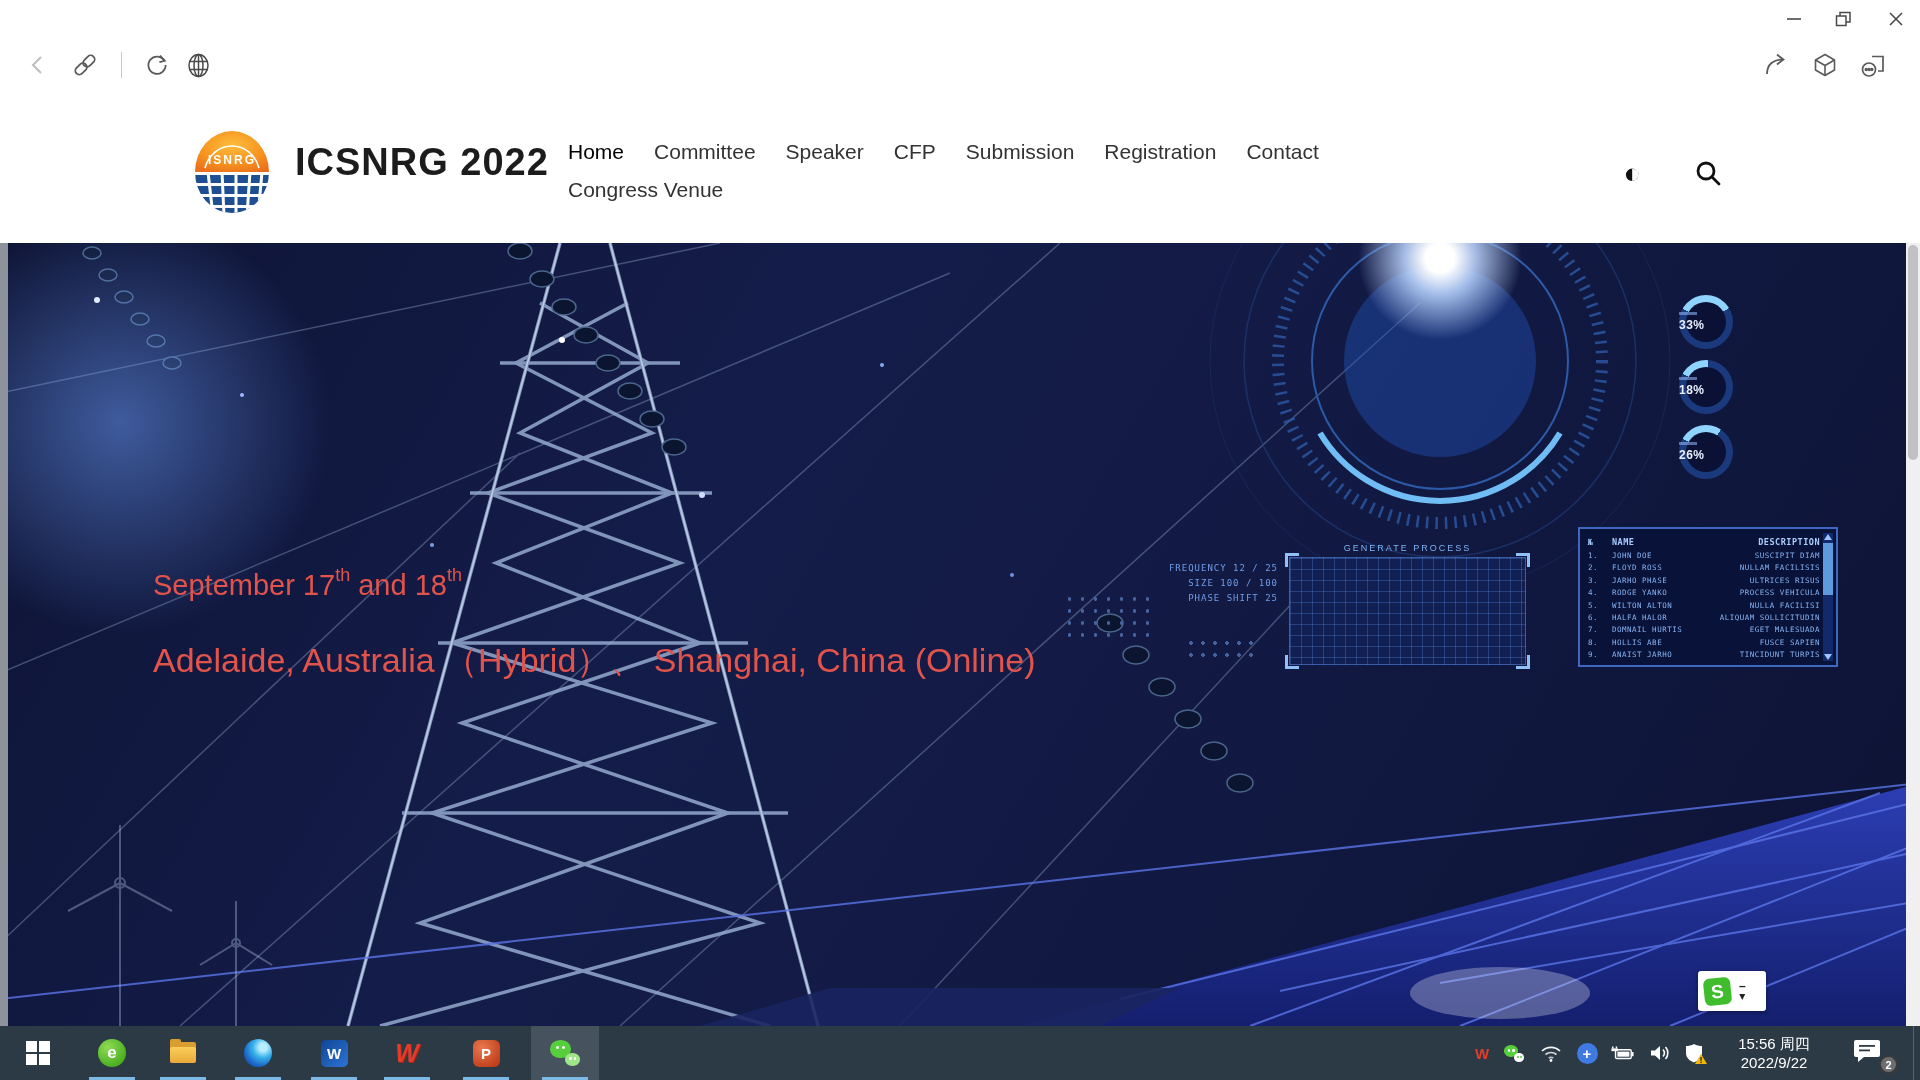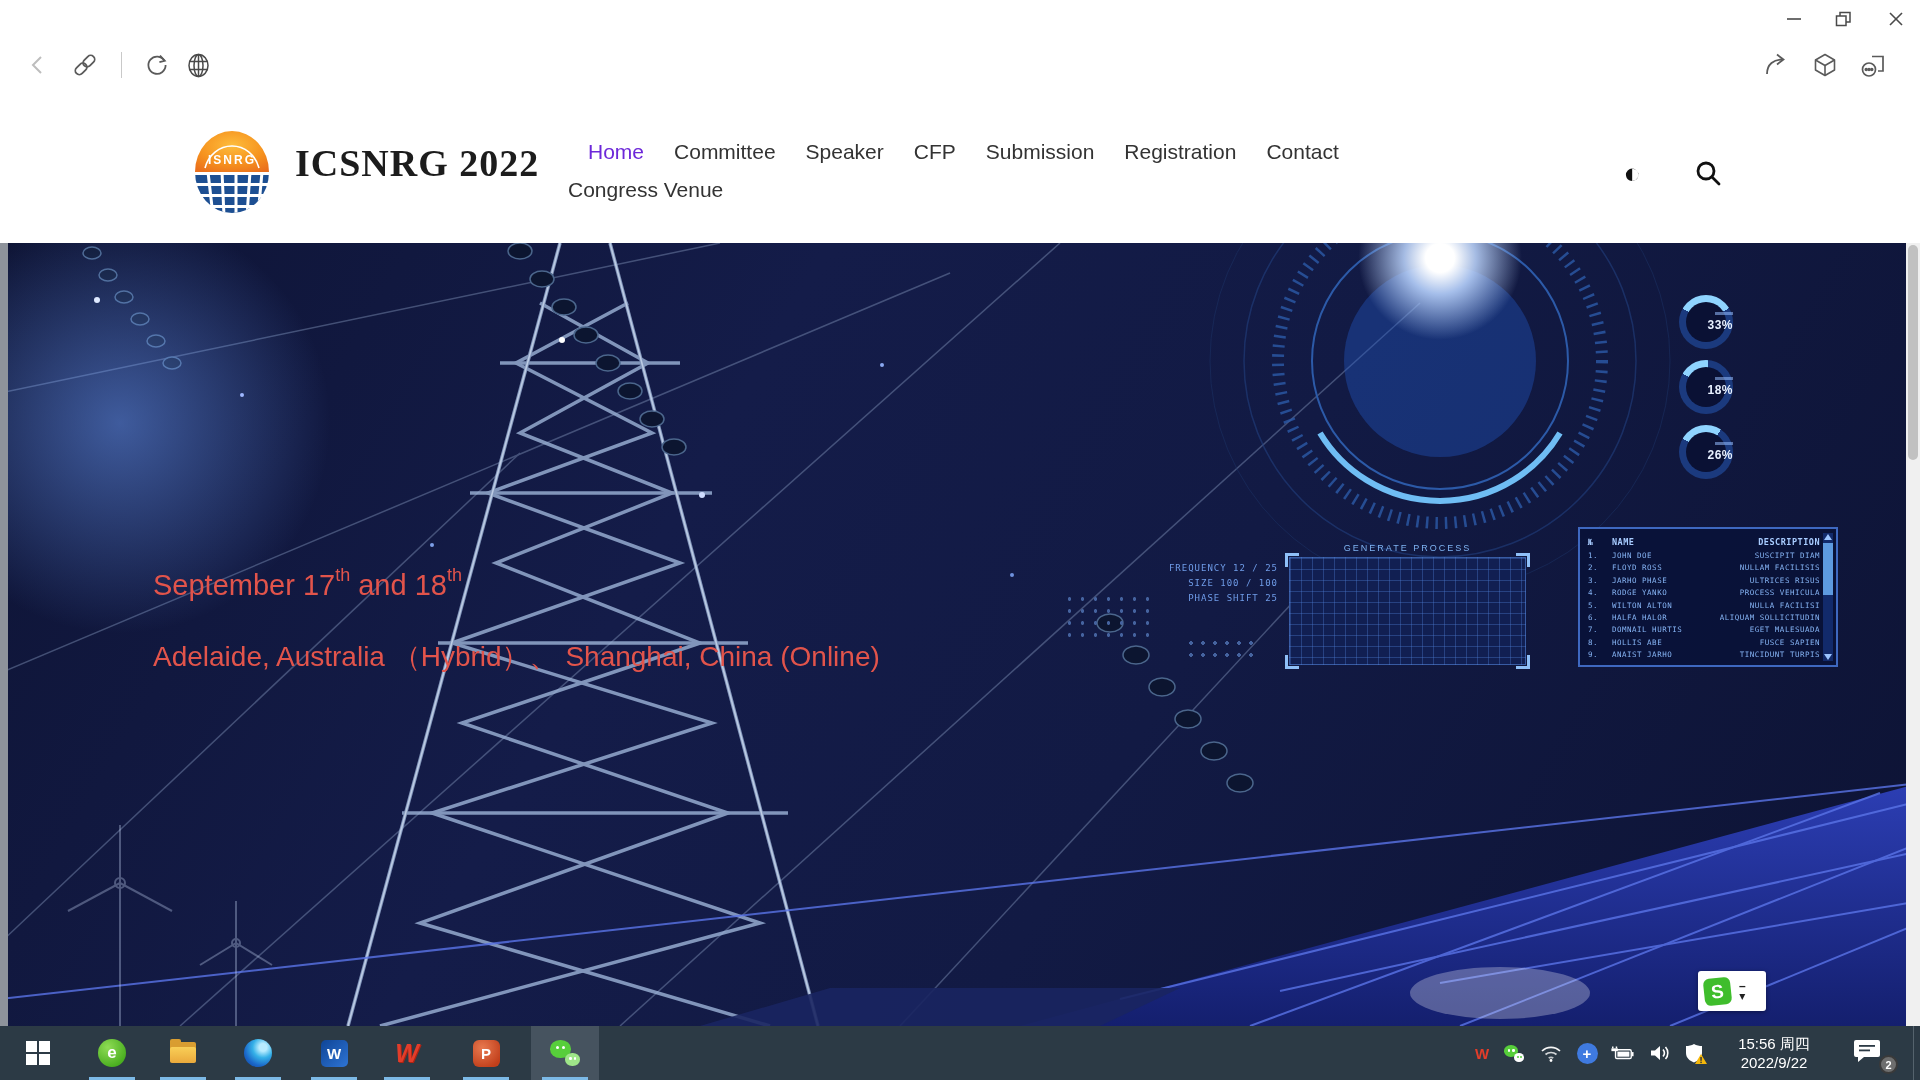--- a/index.html
+++ b/index.html
@@ -9,48 +9,48 @@
 
   
   .chrome { position:absolute; left:0; top:0; width:1920px; height:95px; background:#fff; }
   .winbtn { position:absolute; top:6px; width:34px; height:26px; display:flex; align-items:center; justify-content:center; }
   .tb-icon { position:absolute; top:48px; width:34px; height:34px; display:flex; align-items:center; justify-content:center; }
   .tb-divider { position:absolute; top:52px; left:121px; width:1px; height:26px; background:#c9c9c9; }
 
   
   .site-header { position:absolute; left:0; top:95px; width:1920px; height:148px; background:#fff; }
   .logo { position:absolute; left:191px; top:33px; width:82px; height:88px; }
-  .brand-title { position:absolute; left:295px; top:46px; font-size:38px; font-weight:800; color:#1c1c1c; letter-spacing:1px;font-family:Liberation Serif, serif; }
+  .brand-title { position:absolute; left:295px; top:46px; font-size:38px; font-weight:800; color:#1c1c1c; letter-spacing:1px; }
   .nav-row1 { position:absolute; left:568px; top:45px; display:flex; gap:30px; }
   .nav-row2 { position:absolute; left:568px; top:83px; }
   .nav-link { font-size:21px; color:#333; cursor:pointer; white-space:nowrap; }
-  .nav-link.active { color:#6d28d9;margin-left:20px; }
+  .nav-link.active { color:#000000; }
   .hdr-icon { position:absolute; top:60px; width:36px; height:36px; display:flex; align-items:center; justify-content:center; }
   .contrast-glyph { font-size:29px; color:#111; line-height:1; }
 
   
   .hero { position:absolute; left:0; top:243px; width:1920px; height:783px; overflow:hidden;
     background:linear-gradient(120deg,#0e1435 0%,#141c49 35%,#121a44 60%,#0d1334 100%); }
   .hero > * { position:absolute; }
   .edge-strip { left:0; top:0; width:8px; height:783px; background:#8e939b; }
   .flare-left { left:-120px; top:-60px; width:480px; height:480px; border-radius:50%;
     background:radial-gradient(circle,rgba(110,160,255,.5),rgba(110,160,255,0) 62%); }
   .sun { left:1355px; top:-70px; width:170px; height:170px; border-radius:50%;
     background:radial-gradient(circle,#ffffff 0 12%,rgba(190,215,255,.85) 30%,rgba(120,160,255,0) 68%); }
   .stars { left:0; top:0; width:4px; height:4px; border-radius:50%; background:#fff;
     box-shadow:95px 55px 0 1px #dfe9ff, 240px 150px 0 0 #9fb8ff, 560px 95px 0 1px #ffffff,
       430px 300px 0 0 #7e9fe8, 700px 250px 0 1px #cfdcff, 880px 120px 0 0 #8aa8f0, 1010px 330px 0 0 #6f92de; }
 
   .hero-title { left:153px; top:168px; width:1250px; font-size:58px; line-height:64px; font-weight:700; color:#fff; letter-spacing:.5px; }
   .hero-date { left:153px; top:322px; font-size:29px; color:#e2544b; }
   .hero-date sup { font-size:18px; vertical-align:14px; }
-  .hero-loc { left:153px; top:395px; font-size:28px; color:#e2544b; }
-
-  
-  .gauge { width:54px; height:54px; border-radius:50%; display:flex; flex-direction:column; align-items:flex-end; justify-content:center; position:absolute; }
+  .hero-loc { left:153px; top:395px; font-size:34px; color:#e2544b; }
+
+  
+  .gauge { width:54px; height:54px; border-radius:50%; display:flex; flex-direction:column; align-items:flex-start; justify-content:center; position:absolute; }
   .gauge::before { content:""; position:absolute; inset:0; border-radius:50%;
     background:conic-gradient(from -60deg,#8fd4ff var(--p,30%),#1b3a7e var(--p,30%)); }
   .gauge::after { content:""; position:absolute; inset:7px; border-radius:50%; background:#0a1134; }
   .gauge i { width:18px; height:3px; background:rgba(150,190,255,.55); margin-bottom:3px; z-index:2; }
   .gauge b { z-index:2; font-size:12px; color:#e8f1ff; font-weight:700; letter-spacing:.5px; }
   .g1 { left:1679px; top:52px; } .g2 { left:1679px; top:117px; } .g3 { left:1679px; top:182px; }
 
   
   .readouts { left:1128px; top:318px; width:150px; text-align:right; font-size:9px; line-height:15px;
     color:#6f9ce8; letter-spacing:1px; font-family:"DejaVu Sans Mono",monospace; }

